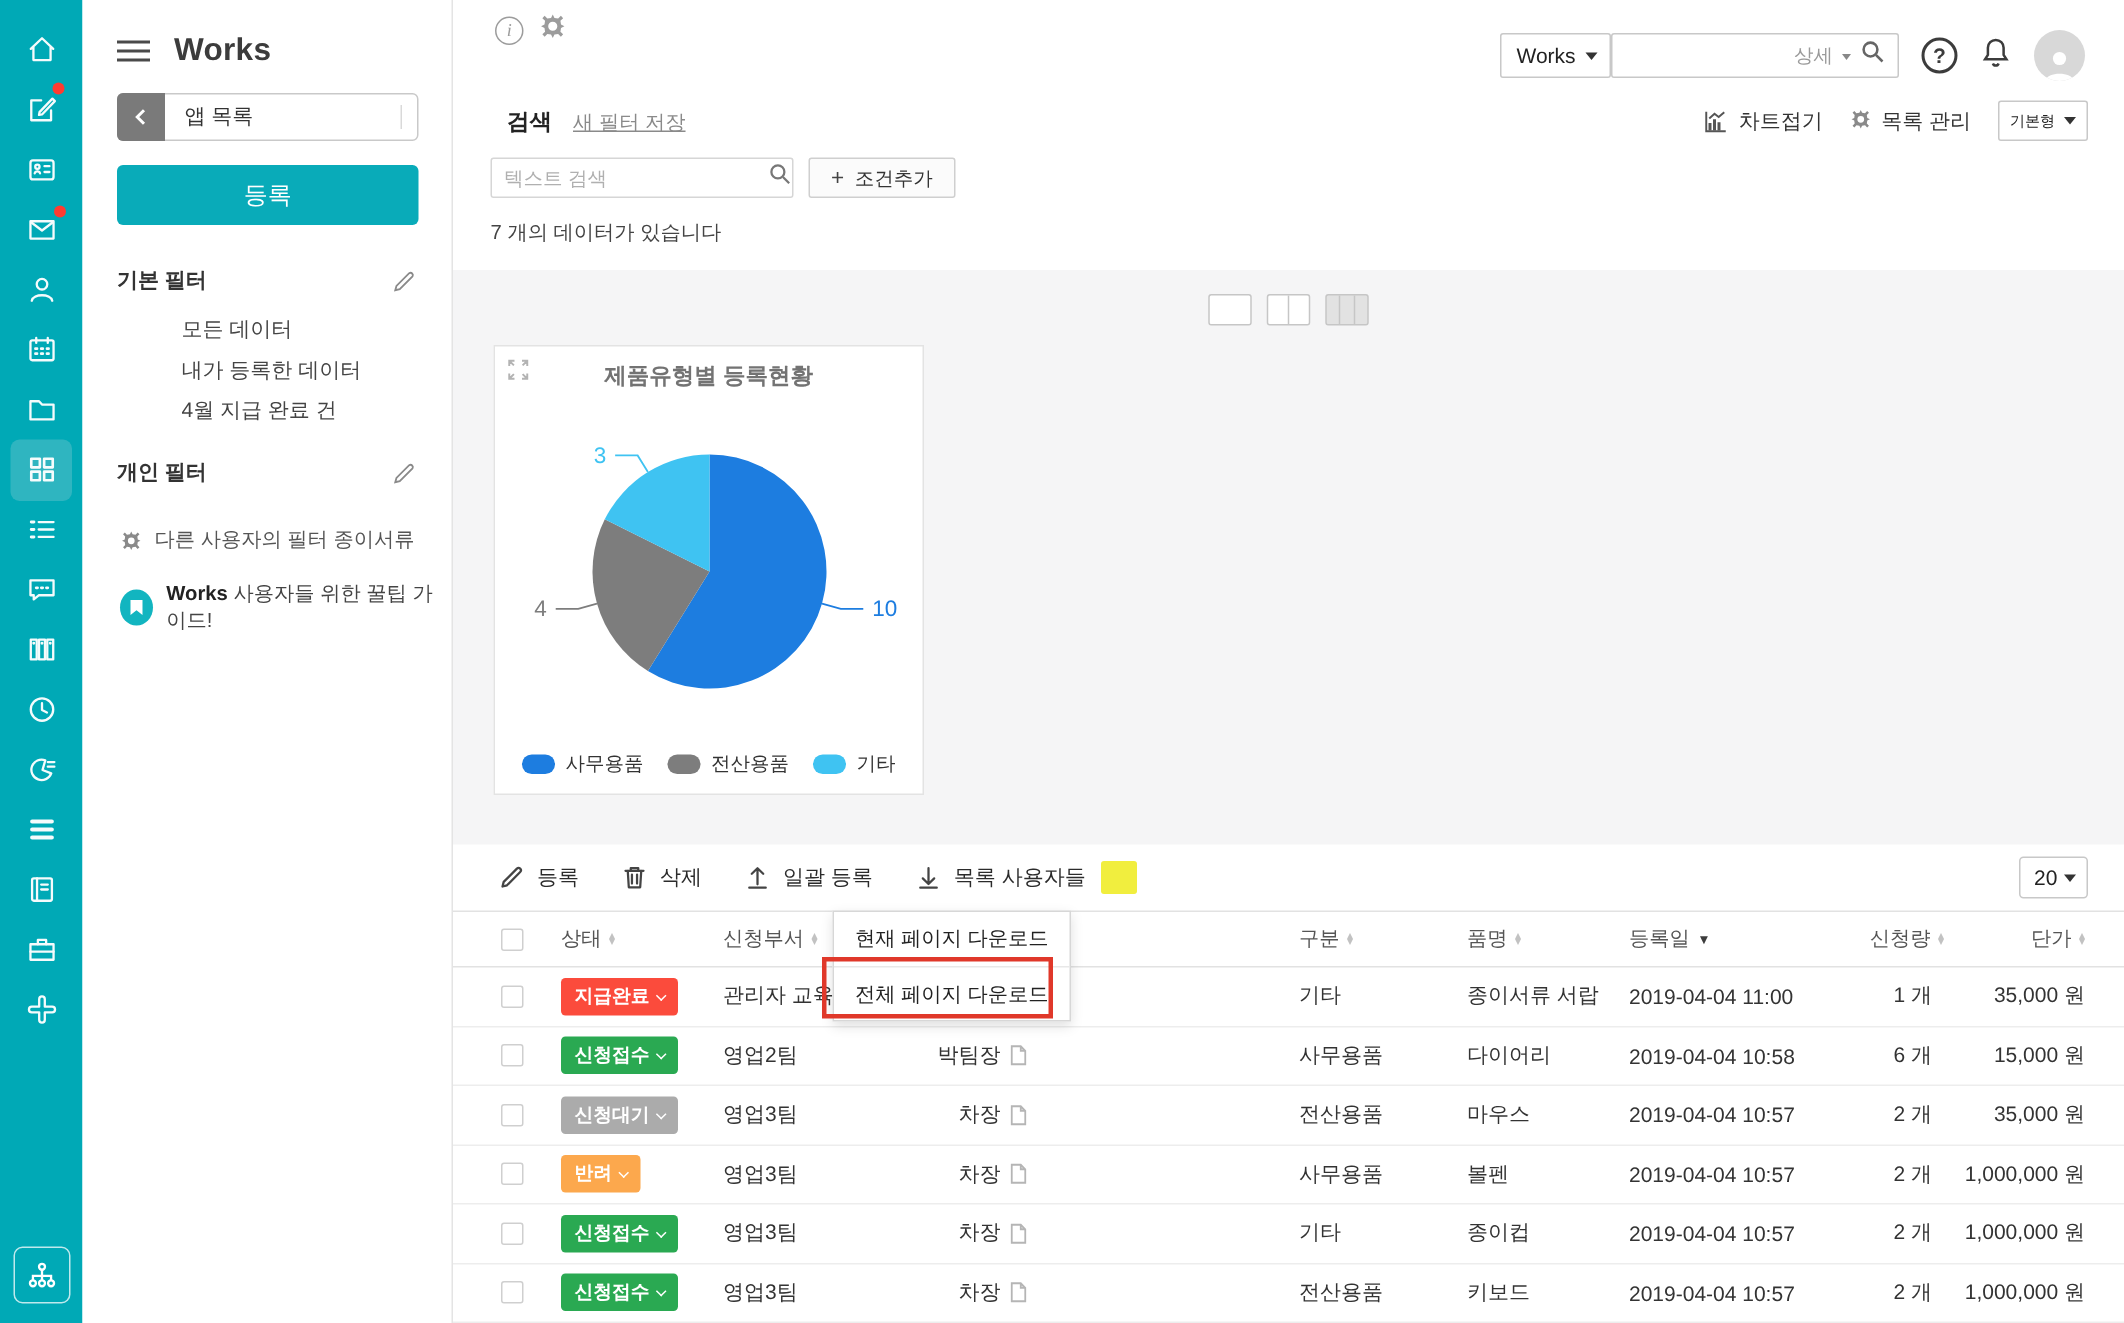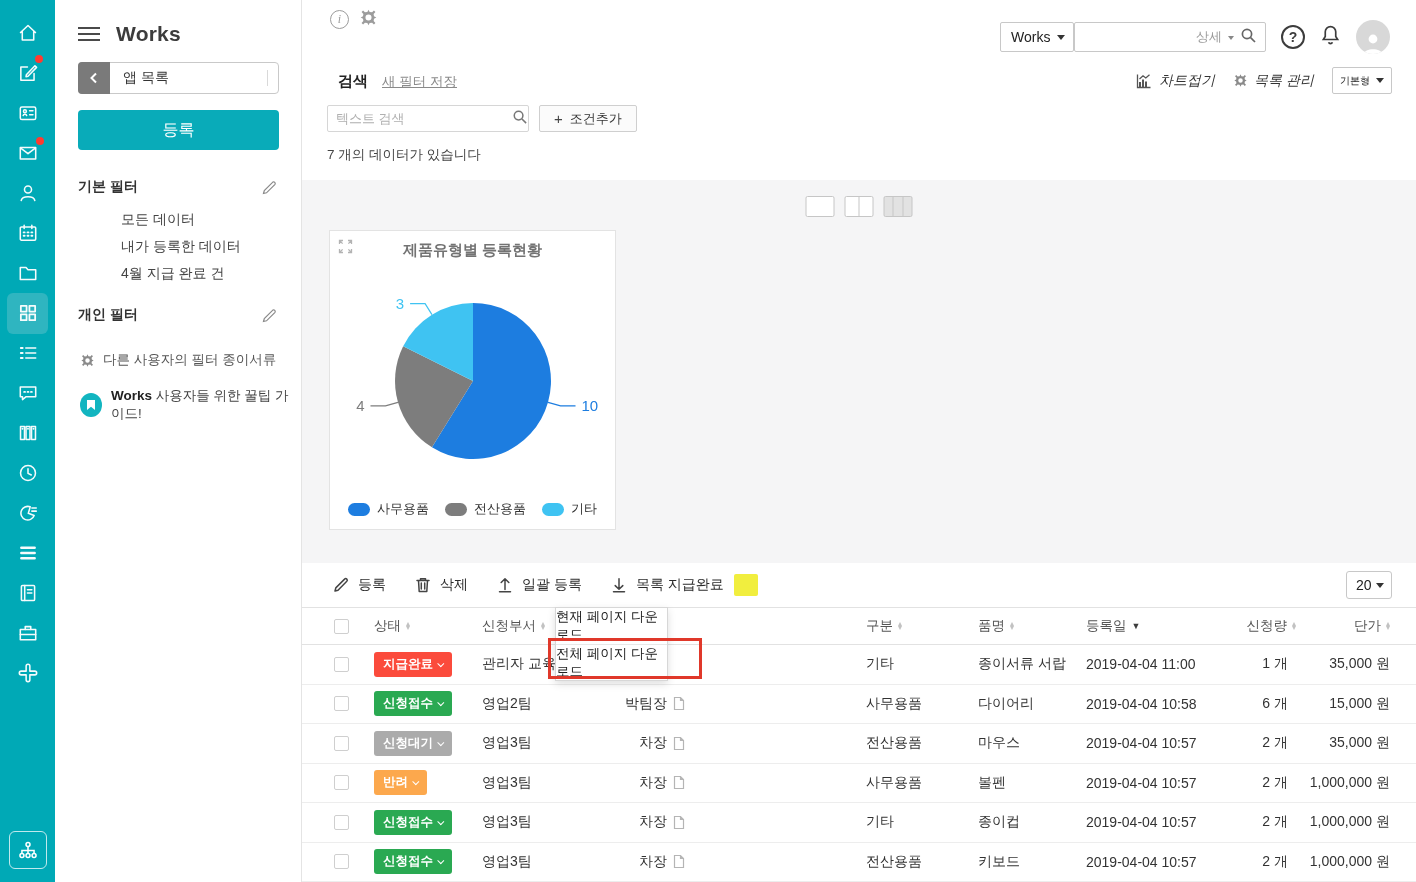--- a/index.html
+++ b/index.html
@@ -49,21 +49,21 @@
   .gsearch { width:192px; height:30px; border:1px solid #c8c8c8; border-radius:2px; display:flex; align-items:center; justify-content:flex-end; gap:6px; padding:0 8px; }
   .gsearch .hint { color:#9a9a9a; font-size:13px; }
   .help-circle { width:24px; height:24px; border:2px solid #3c3c3c; border-radius:50%; color:#3c3c3c; font-size:14px; font-weight:700; display:flex; align-items:center; justify-content:center; }
   .avatar { width:34px; height:34px; border-radius:50%; background:#d8d8d8; display:flex; align-items:flex-end; justify-content:center; overflow:hidden; }
 
   .subrow { position:relative; height:38px; }
   .sub-left { position:absolute; left:25px; top:12px; display:flex; align-items:baseline; gap:14px;margin-left:11px; }
   .search-label { font-size:15px; font-weight:700; color:#222; }
   .save-filter { font-size:13.5px; color:#8a8a8a; text-decoration:underline; }
   .sub-right { position:absolute; right:24px; top:7px; display:flex; align-items:center; gap:18px; font-size:14px; color:#333; }
-  .sub-right .tool { display:flex; align-items:center; gap:6px;font-style:italic; }
+  .sub-right .tool { display:flex; align-items:flex-start; gap:6px; }
   .view-select { width:60px; height:27px; border:1px solid #c8c8c8; border-radius:2px; display:flex; align-items:center; justify-content:space-between; padding:0 7px; font-size:10px; color:#222; }
 
   .searchrow { margin:7px 0 0 25px; display:flex; gap:10px; height:27px; }
   .text-search { width:202px; height:27px; border:1px solid #d6d6d6; border-radius:2px; display:flex; align-items:center; padding:0 8px; }
   .text-search input { border:none; outline:none; flex:1; font-size:13px; font-family:inherit; color:#333; }
   .text-search input::placeholder { color:#b0b0b0; }
   .add-cond { height:27px; border:1px solid #cfcfcf; border-radius:2px; background:#fbfbfb; font-size:13px; color:#333; padding:0 14px; display:flex; align-items:center; gap:7px; font-family:inherit; }
   .countrow { margin:14px 0 0 25px; font-size:13.5px; color:#444; height:18px; }
 
   
@@ -98,21 +98,21 @@
   .sort-desc { font-size:9px; color:#3c3c3c; }
   .trow { height:39.5px; border-bottom:1px solid #ededed; font-size:14px; color:#333; }
   .checkbox { width:15px; height:15px; border:1px solid #cfcfcf; border-radius:2px; background:#fff; margin-left:4px; }
   .badge { display:inline-flex; align-items:center; gap:6px; color:#fff; font-size:12.5px; font-weight:700; border-radius:3px; padding:4px 8px 4px 9px; }
   .badge .chev { width:5px; height:5px; border-left:1.5px solid #fff; border-bottom:1.5px solid #fff; transform:rotate(-45deg) translateY(-1px); }
   .cell-name { display:flex; align-items:center; justify-content:flex-end; gap:5px; grid-column:4; }
   .cell-r { text-align:right; }
   .doc-ic svg { display:block; }
 
   
-  .dl-menu { position:absolute; left:253px; top:607px; width:113px; background:#fff; border:1px solid #d7d7d7; box-shadow:0 3px 8px rgba(0,0,0,.13); z-index:30; }
+  .dl-menu { position:absolute; left:253px; top:607px; width:159px; background:#fff; border:1px solid #d7d7d7; box-shadow:0 3px 8px rgba(0,0,0,.13); z-index:30; }
   .dl-item { height:36px; display:flex; align-items:center; justify-content:center; font-size:13.5px; color:#222; }
   .dl-item + .dl-item { border-top:1px solid #e8e8e8; }
   .red-annot { position:absolute; left:246px; top:638px; width:154px; height:41px; border:3px solid #e0382a; z-index:40; pointer-events:none; }
 
   .caret-down { width:0; height:0; border:4px solid transparent; border-top:5px solid #555; margin-top:4px; }
   .caret-sm { width:0; height:0; border:3.5px solid transparent; border-top:4.5px solid #888; margin-top:4px; }
 </style>
 </head>
 <body>
 
@@ -450,21 +450,21 @@
     <span class="tbtn">
       <svg width="18" height="18" viewBox="0 0 18 18">
           <path d="M9 13.5 V3 M5.2 6.5 L9 2.8 L12.8 6.5 M3.5 15.8 H14.5"></path>
         </svg>
       <span>일괄 등록</span>
     </span>
     <span class="tbtn">
       <svg width="18" height="18" viewBox="0 0 18 18">
           <path d="M9 2.8 V13 M5.2 9.6 L9 13.3 L12.8 9.6 M3.5 15.8 H14.5"></path>
         </svg>
-      <span>목록 지급완료</span>
+      <span>목록 사용자들</span>
     </span>
     <span class="dl-caret">
       <span class="badge chev" style="border-color:#7e7c20; width:6px; height:6px"></span>
     </span>
     <div class="page-size">
       <span>20</span>
       <span class="caret-down" style="border-top-color:#333"></span>
     </div>
   </div>
 

